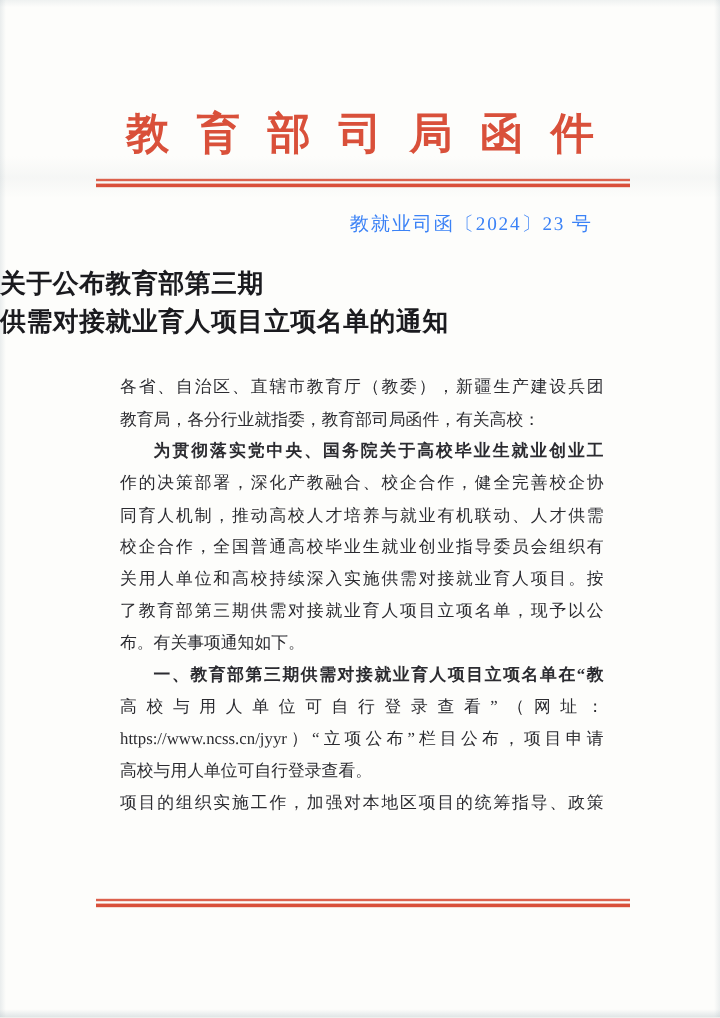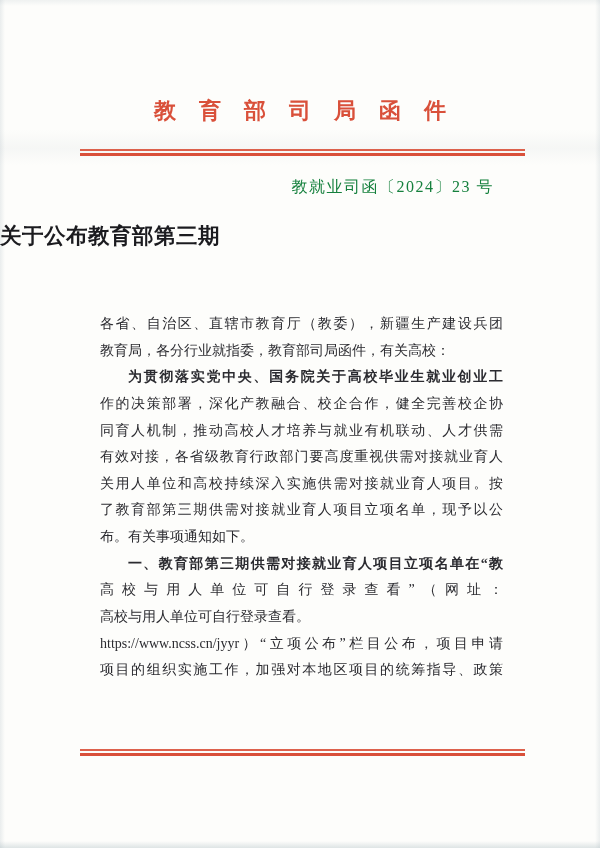--- a/index.html
+++ b/index.html
@@ -29,21 +29,21 @@
       linear-gradient(180deg, rgba(165,180,188,0.16) 0, rgba(255,255,255,0) 6px),
       linear-gradient(180deg, rgba(255,255,255,0) 130px, rgba(180,190,195,0.10) 148px, rgba(255,255,255,0) 165px);
   }
 
   .masthead {
     position: absolute;
     top: 90px;
     left: 0;
     width: 100%;
     text-align: center;
-    font-size: 22px;
+    font-size: 36px;
     line-height: 42px;
     font-weight: bold;
     color: var(--accent);
     letter-spacing: 23px;
     text-indent: 23px; 
     white-space: nowrap;
   }
 
   .rule {
     position: absolute;
@@ -55,21 +55,21 @@
   .rule .thin  { height: 1.5px; background: var(--accent); opacity: 0.9; }
   .rule .gap   { height: 2.5px; }
   .rule .thick { height: 3px;   background: var(--accent); }
 
   .doc-number {
     position: absolute;
     top: 177px;
     right: 106px;
     font-size: 16px;
     letter-spacing: 1.5px;
-    color: #15803d;
+    color: #3b82f6;
     white-space: nowrap;
   }
 
   .title {
     position: absolute;
     top: 220px;
     left: 0;
     width: 100%;
     font-weight: bold;
     font-size: 21.5px;
@@ -112,37 +112,38 @@
   <div class="rule rule-top">
     <div class="thin"></div>
     <div class="gap"></div>
     <div class="thick"></div>
   </div>
 
   <div class="doc-number">教就业司函〔2024〕23 号</div>
 
   <div class="title">
     <div>关于公布教育部第三期</div>
+    <div>供需对接就业育人项目立项名单的通知</div>
   </div>
 
   <div class="body-text">
 
   <div class="body-line">各省、自治区、直辖市教育厅（教委），新疆生产建设兵团</div>
       <div class="body-line no-stretch">教育局，各分行业就指委，教育部司局函件，有关高校：</div>
       <div class="body-line indent">为贯彻落实党中央、国务院关于高校毕业生就业创业工</div>
       <div class="body-line">作的决策部署，深化产教融合、校企合作，健全完善校企协</div>
       <div class="body-line">同育人机制，推动高校人才培养与就业有机联动、人才供需</div>
-      <div class="body-line">有效对接，各省级教育行政部门要高度重视供需对接就业育人</div>
+      <div class="body-line">校企合作，全国普通高校毕业生就业创业指导委员会组织有</div>
       <div class="body-line">关用人单位和高校持续深入实施供需对接就业育人项目。按</div>
       <div class="body-line">了教育部第三期供需对接就业育人项目立项名单，现予以公</div>
       <div class="body-line no-stretch">布。有关事项通知如下。</div>
       <div class="body-line indent">一、教育部第三期供需对接就业育人项目立项名单在“教</div>
       <div class="body-line">高校与用人单位可自行登录查看”（网址：</div>
+      <div class="body-line">https://www.ncss.cn/jyyr）“立项公布”栏目公布，项目申请</div>
       <div class="body-line no-stretch">高校与用人单位可自行登录查看。</div>
-      <div class="body-line">https://www.ncss.cn/jyyr）“立项公布”栏目公布，项目申请</div>
       <div class="body-line">项目的组织实施工作，加强对本地区项目的统筹指导、政策</div>
     </div>
 
   <div class="rule rule-bottom">
     <div class="thin"></div>
     <div class="gap"></div>
     <div class="thick"></div>
   </div>
 
 </div>

